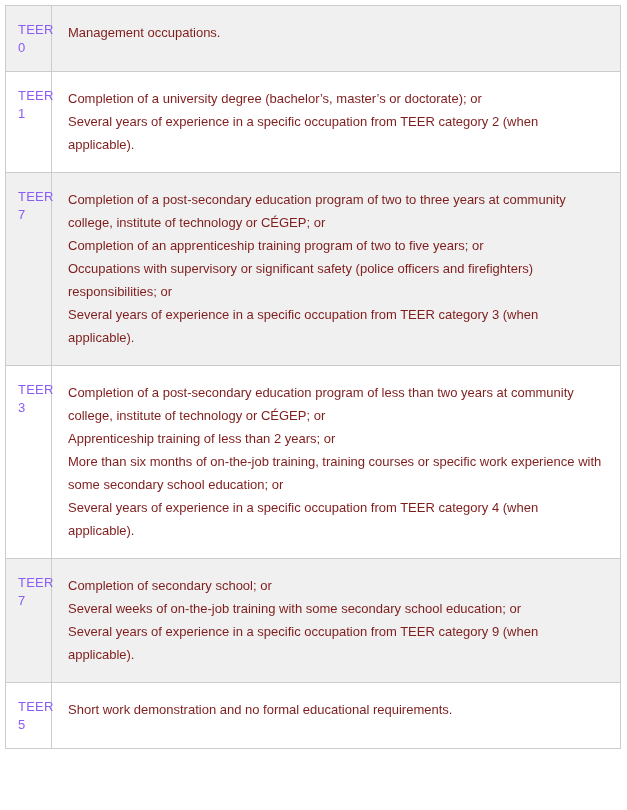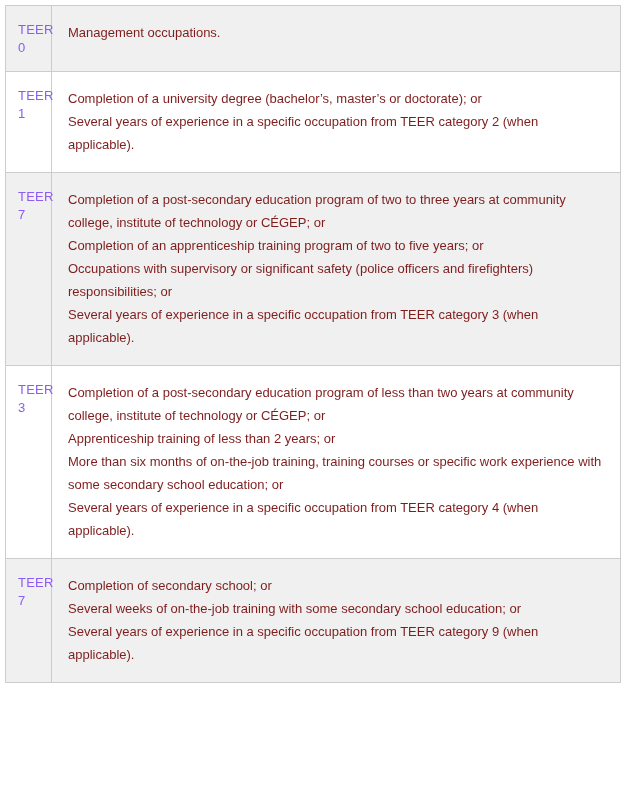--- a/index.html
+++ b/index.html
@@ -100,16 +100,24 @@
         <td class="cell-teer">
           <span>TEER 7</span>
         </td>
         <td class="cell-desc">
           <span class="desc">Completion of secondary school; or
 Several weeks of on-the-job training with some secondary school education; or
 Several years of experience in a specific occupation from TEER category 9 (when applicable).</span>
         </td>
       </tr>
 
+      <tr class="row">
+        <td class="cell-teer">
+          <span>TEER 5</span>
+        </td>
+        <td class="cell-desc">
+          <span class="desc">Short work demonstration and no formal educational requirements.</span>
+        </td>
+      </tr>
 
     </tbody>
   </table>
 </div>
 
 </body></html>

